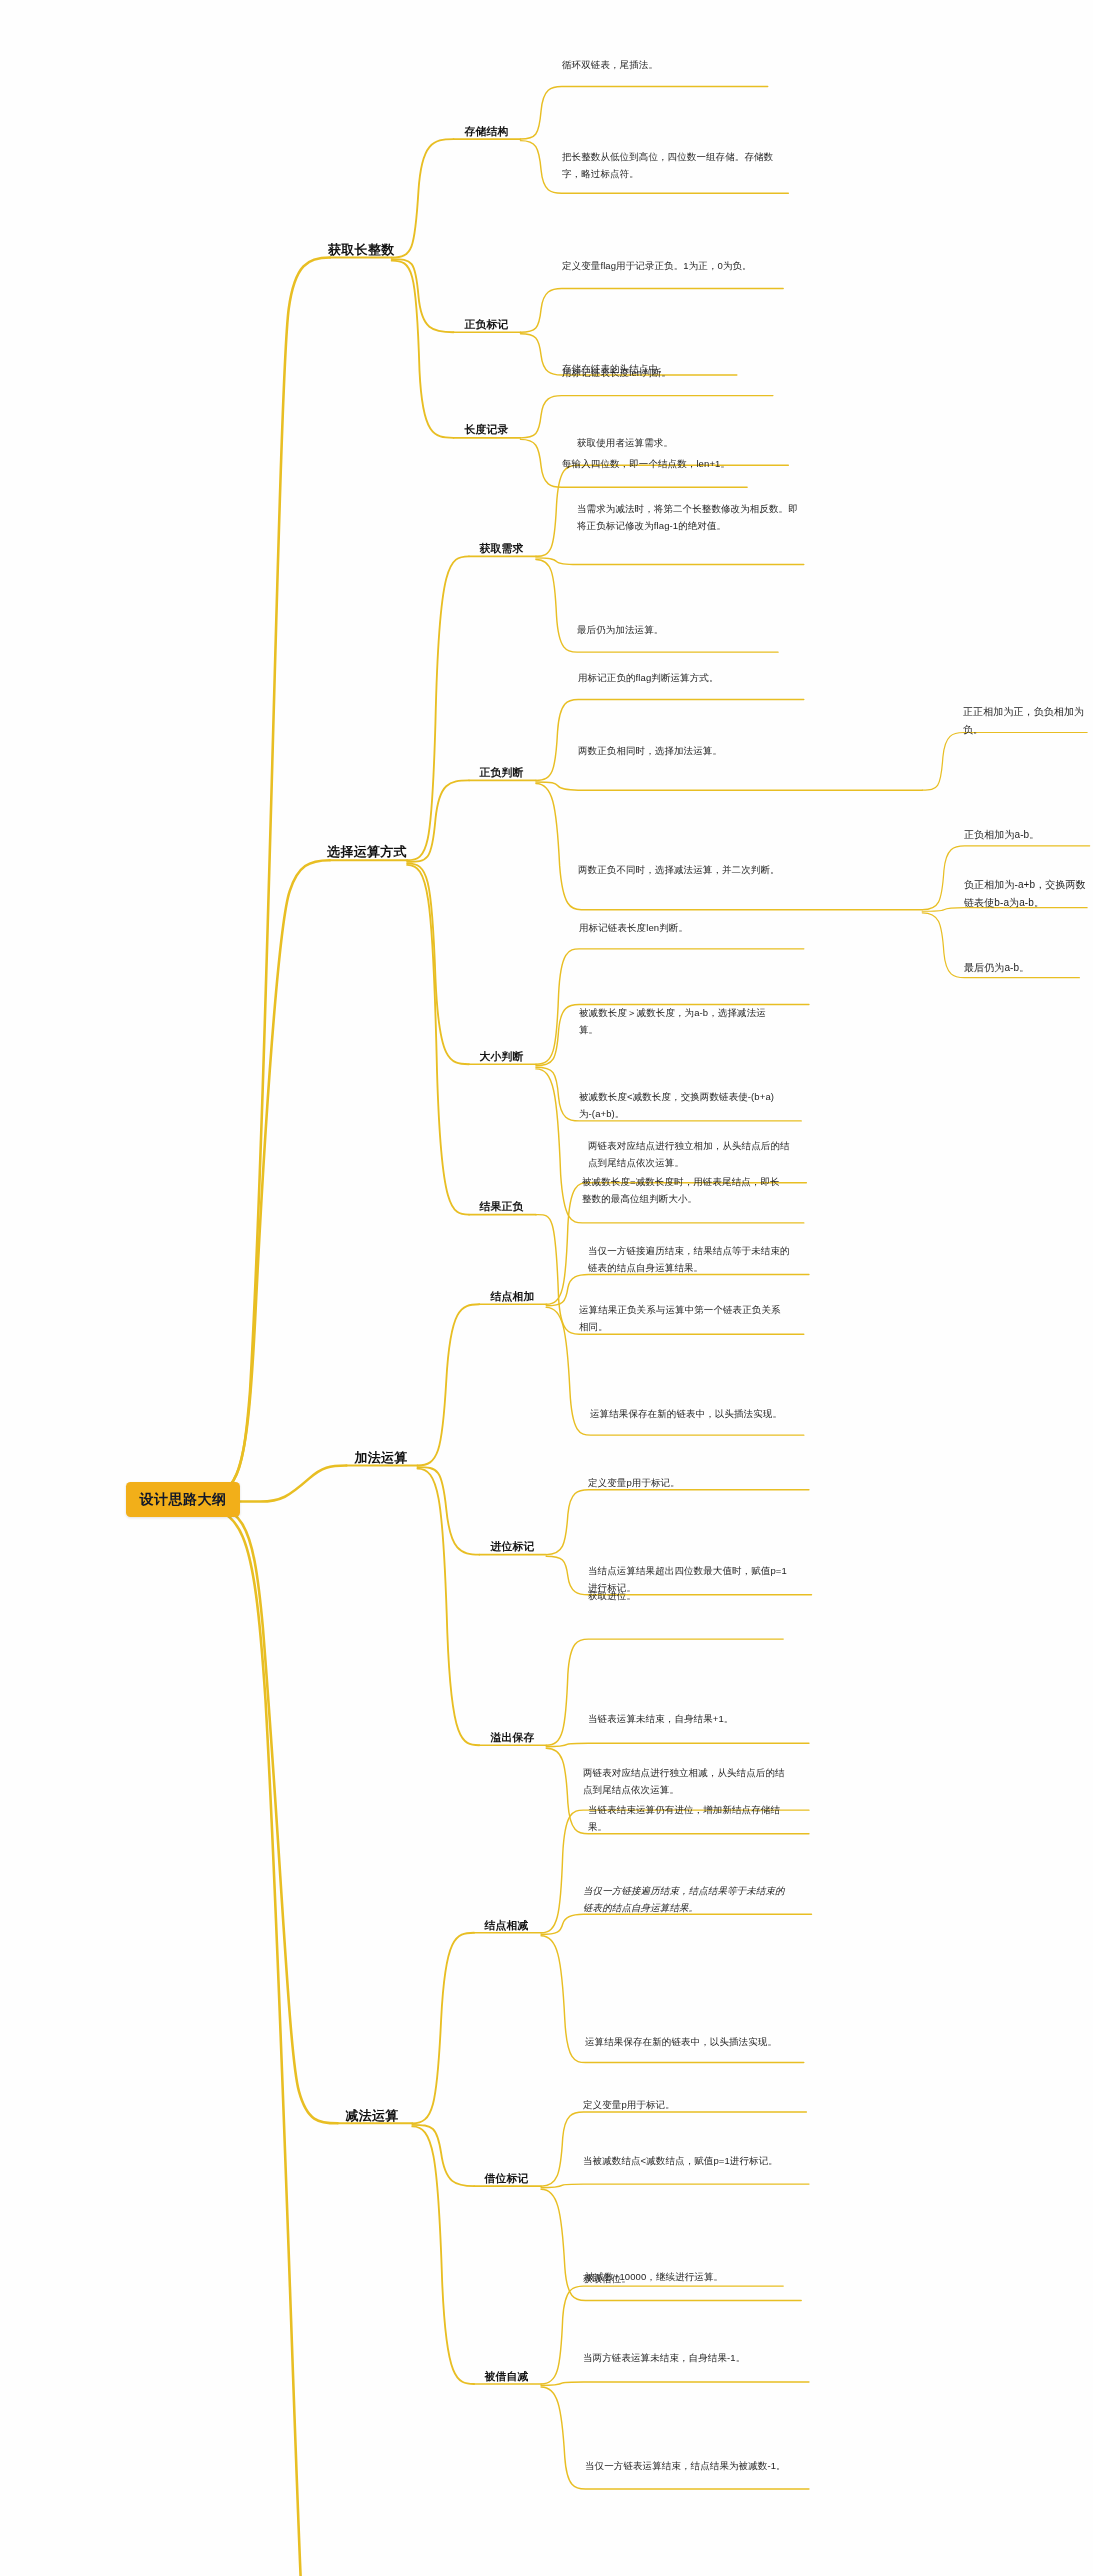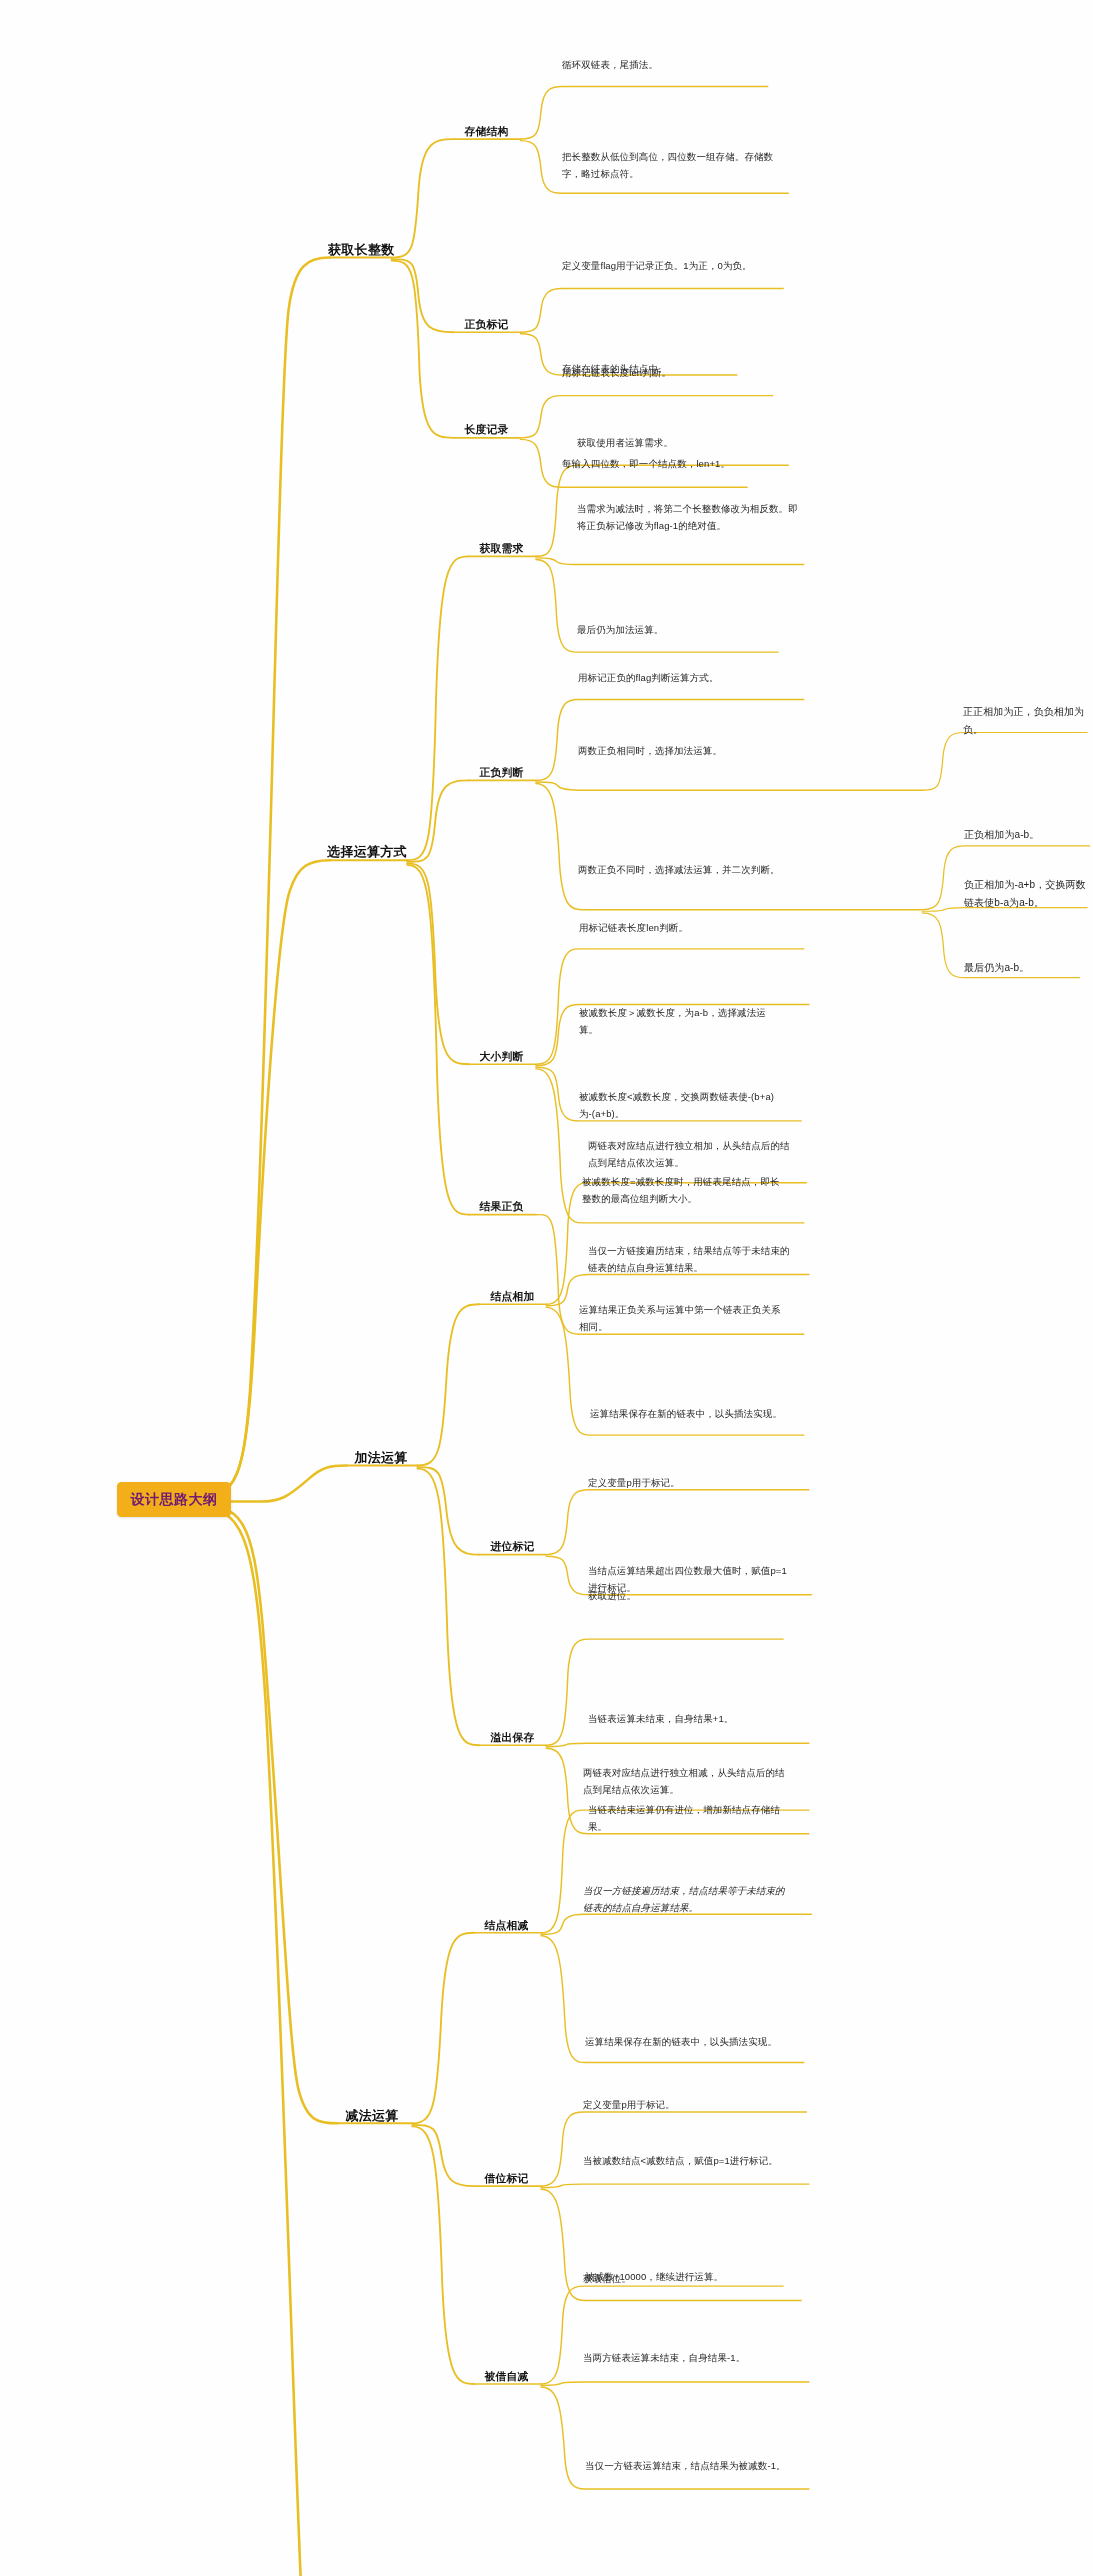--- a/index.html
+++ b/index.html
@@ -190,21 +190,21 @@
       <path d="M1152,5548 H 1282" stroke-width="2.8"></path>
       <path d="M1282,5548 C 1314,5548 1320,5520 1324,5452 C 1328,5408 1344,5404 1364,5404 H 1880" stroke-width="2.4"></path>
       <path d="M1282,5551 C 1314,5551 1320,5570 1324,5620 C 1328,5652 1344,5656 1364,5656 H 1870" stroke-width="2.4"></path>
 
       <path d="M1156,5820 H 1286" stroke-width="2.8"></path>
       <path d="M1286,5820 C 1318,5820 1324,5792 1328,5720 C 1332,5676 1348,5672 1368,5672 H 1880" stroke-width="2.4"></path>
       <path d="M1286,5823 C 1318,5823 1324,5850 1328,5900 C 1332,5930 1348,5934 1368,5934 H 1880" stroke-width="2.4"></path>
     </g>
   </svg>
 
-  <div class="node root-node" style="left: 117px; top: 1482px; background: rgb(242, 175, 25); color: #701a75; text-align: center;">设计思路大纲</div>
+  <div class="node root-node" style="left: 126px; top: 1482px; background: rgb(242, 175, 25); color: #0f172a; text-align: center;">设计思路大纲</div>
 
   <div class="node lvl1" style="left:328px; top:239px; width:66px;">获取长整数</div>
 
   <div class="node lvl2" style="left:452px; top:123px; width:69px;">存储结构</div>
   <div class="node leaf" style="left:562px; top:57px; width:216px;">循环双链表，尾插法。</div>
   <div class="node leaf" style="left:562px; top:149px; width:222px;">把长整数从低位到高位，四位数一组存储。存储数字，略过标点符。</div>
 
   <div class="node lvl2" style="left:452px; top:316px; width:69px;">正负标记</div>
   <div class="node leaf" style="left:562px; top:258px; width:222px;">定义变量flag用于记录正负。1为正，0为负。</div>
   <div class="node leaf" style="left:562px; top:361px; width:216px;">存储在链表的头结点中。</div>

